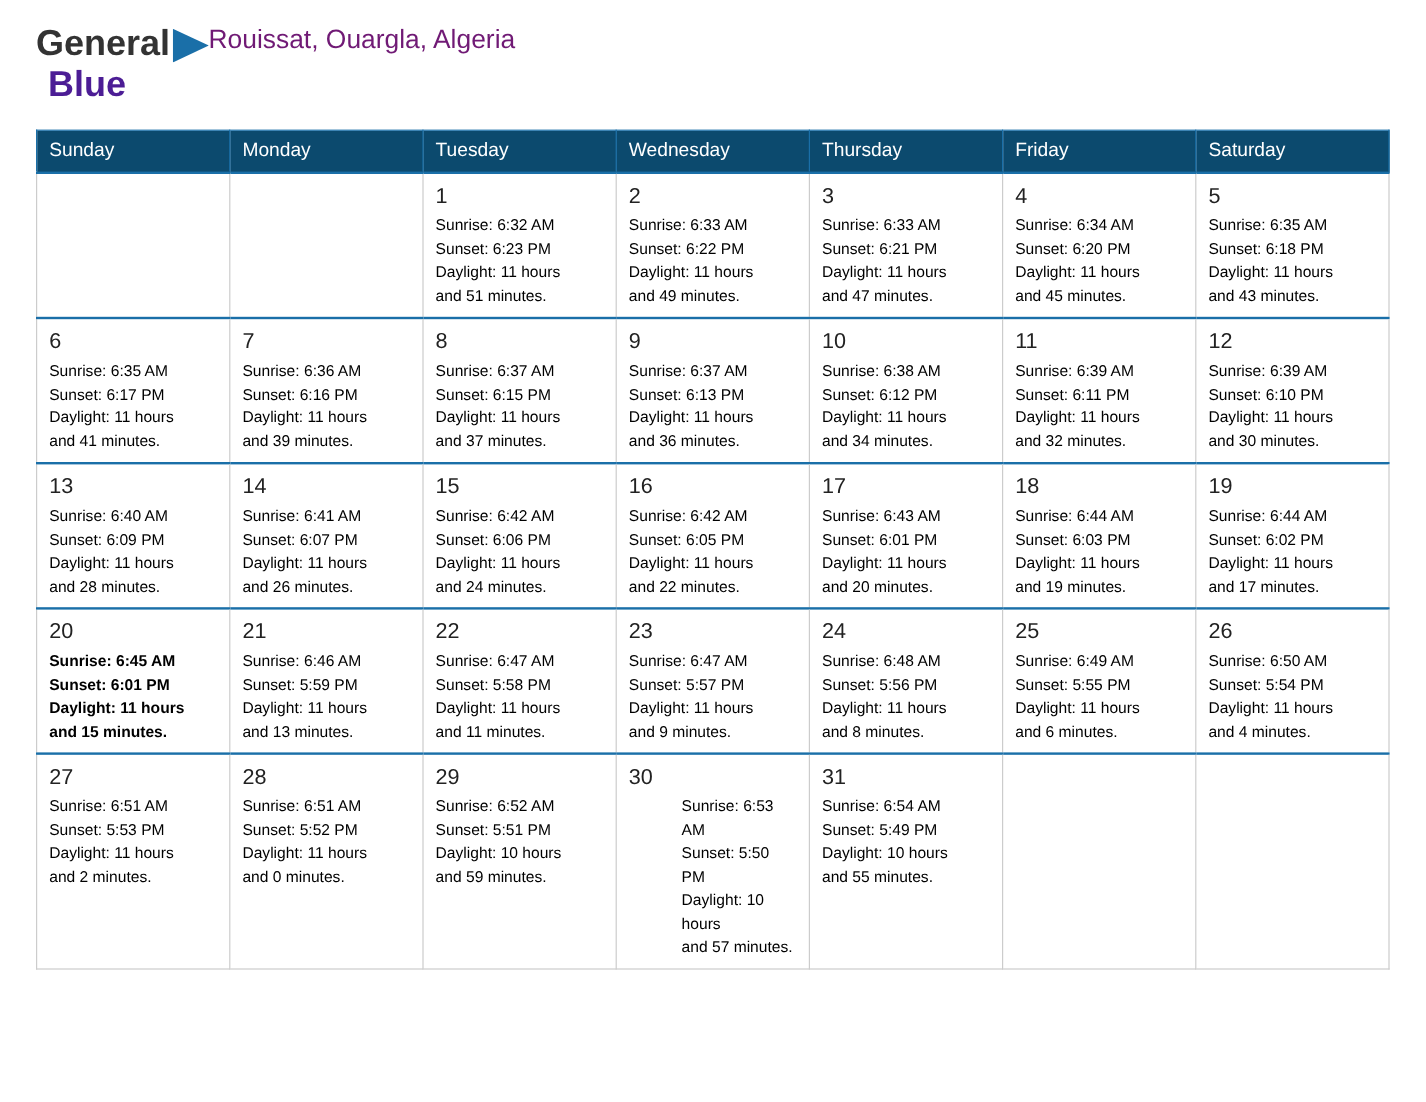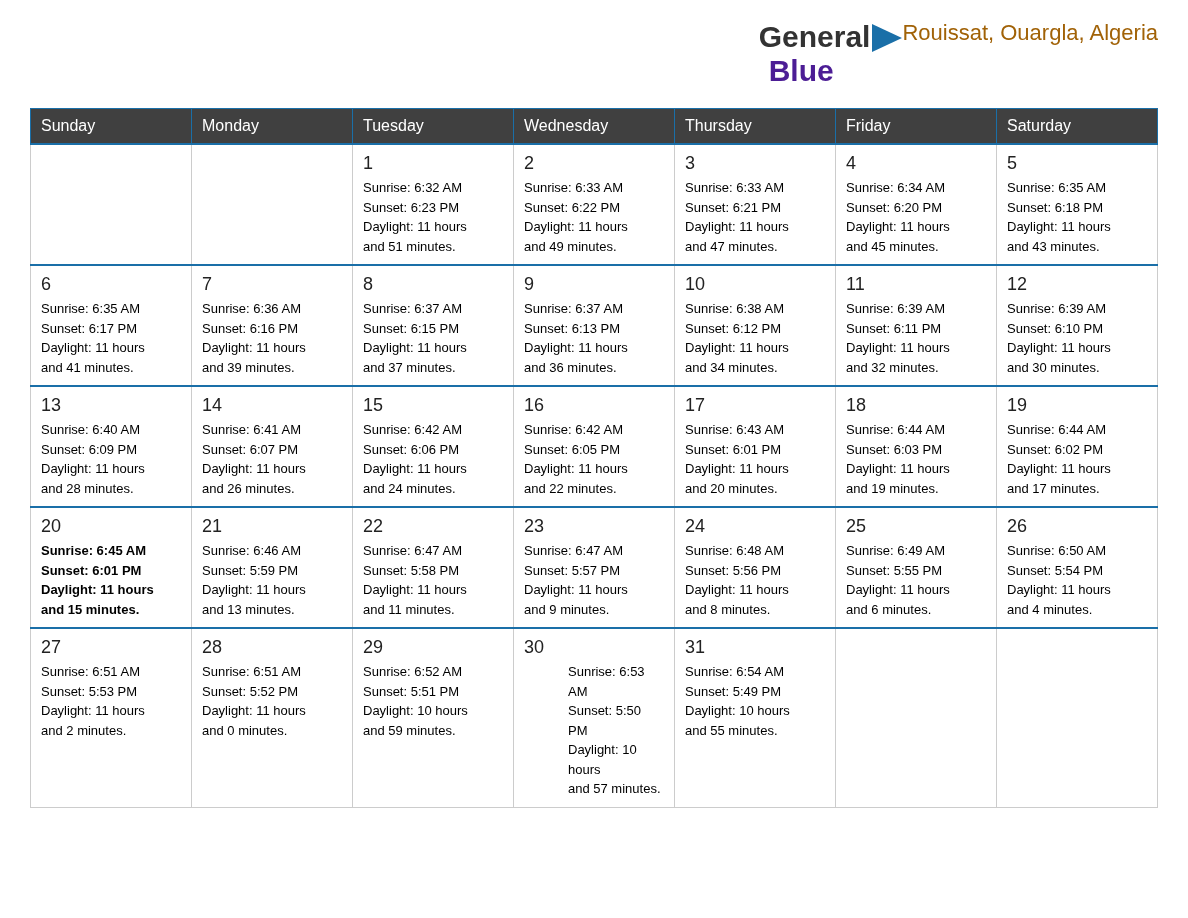--- a/index.html
+++ b/index.html
@@ -5,45 +5,45 @@
     * { margin: 0; padding: 0; box-sizing: border-box; }
     body {
       font-family: Arial, sans-serif;
       background: #fff;
       width: 1188px;
       min-height: 918px;
       padding: 20px 30px;
     }
     .header {
       display: flex;
-      justify-content: flex-end;
+      justify-content: flex-start;
       align-items: flex-start;
       margin-bottom: 20px;
     }
     .title-block {
       text-align: right;
     }
     .title-block h1 {
       font-size: 52px;
       font-weight: normal;
       color: #222;
       line-height: 1.1;
     }
     .title-block h2 {
       font-size: 22px;
       font-weight: normal;
-      color: #a16207;
+      color: #701a75;
     }
     .calendar {
       width: 100%;
       border-collapse: collapse;
       border: 1px solid #1a6fa8;
     }
     .calendar th {
-      background-color: #404040;
+      background-color: #0c4a6e;
       color: #fff;
       padding: 8px 10px;
       font-size: 16px;
       font-weight: normal;
       text-align: left;
       border: 1px solid #1a6fa8;
     }
     .calendar td {
       vertical-align: top;
       padding: 8px 10px;

